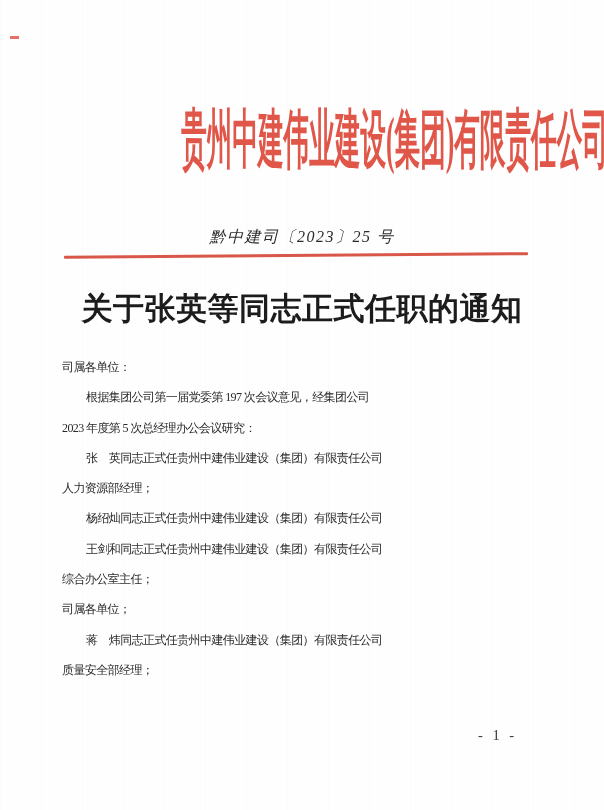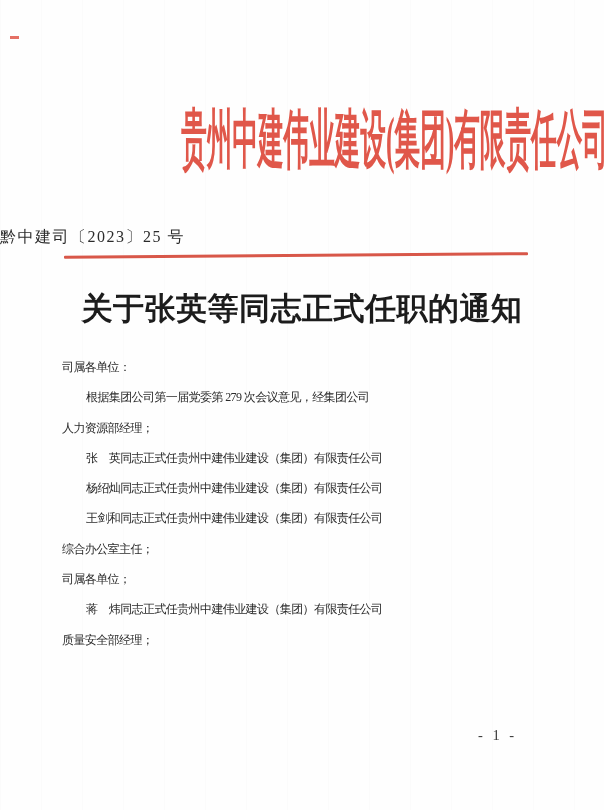--- a/index.html
+++ b/index.html
@@ -48,24 +48,25 @@
     transform: scaleX(0.40);
     transform-origin: 50% 50%;
     letter-spacing: 0px;
   }
 
   .doc-number {
     position: absolute;
     left: 0;
     right: 0;
     top: 227px;
-    text-align: left;
+    text-align: center;
     font-size: 16px;
     letter-spacing: 1.5px;
     color: #2b2b2b;
+    font-style: italic;
   }
 
   .red-rule {
     position: absolute;
     left: 64px;
     top: 254px;
     width: 464px;
     height: 3px;
     background: var(--rule-red, #d85749);
     transform: rotate(-0.45deg);
@@ -122,23 +123,24 @@
   <div class="letterhead">贵州中建伟业建设(集团)有限责任公司文件</div>
 
   <div class="doc-number">黔中建司〔2023〕25 号</div>
 
   <div class="red-rule"></div>
 
   <div class="doc-title">关于张英等同志正式任职的通知</div>
 
   <div class="doc-body">
       <div class="body-line">司属各单位：</div>
-      <div class="body-line indent">根据集团公司第一届党委第 279 次会议意见，经集团公司</div>
+      <div class="body-line indent">根据集团公司第一届党委第 197 次会议意见，经集团公司</div>
+      <div class="body-line">2023 年度第 5 次总经理办公会议研究：</div>
+      <div class="body-line indent">张　英同志正式任贵州中建伟业建设（集团）有限责任公司</div>
       <div class="body-line">人力资源部经理；</div>
-      <div class="body-line indent">张　英同志正式任贵州中建伟业建设（集团）有限责任公司</div>
       <div class="body-line indent">杨绍灿同志正式任贵州中建伟业建设（集团）有限责任公司</div>
       <div class="body-line indent">王剑和同志正式任贵州中建伟业建设（集团）有限责任公司</div>
       <div class="body-line">综合办公室主任；</div>
       <div class="body-line">司属各单位；</div>
       <div class="body-line indent">蒋　炜同志正式任贵州中建伟业建设（集团）有限责任公司</div>
       <div class="body-line">质量安全部经理；</div>
     </div>
 
   <div class="page-number">- 1 -</div>
 

